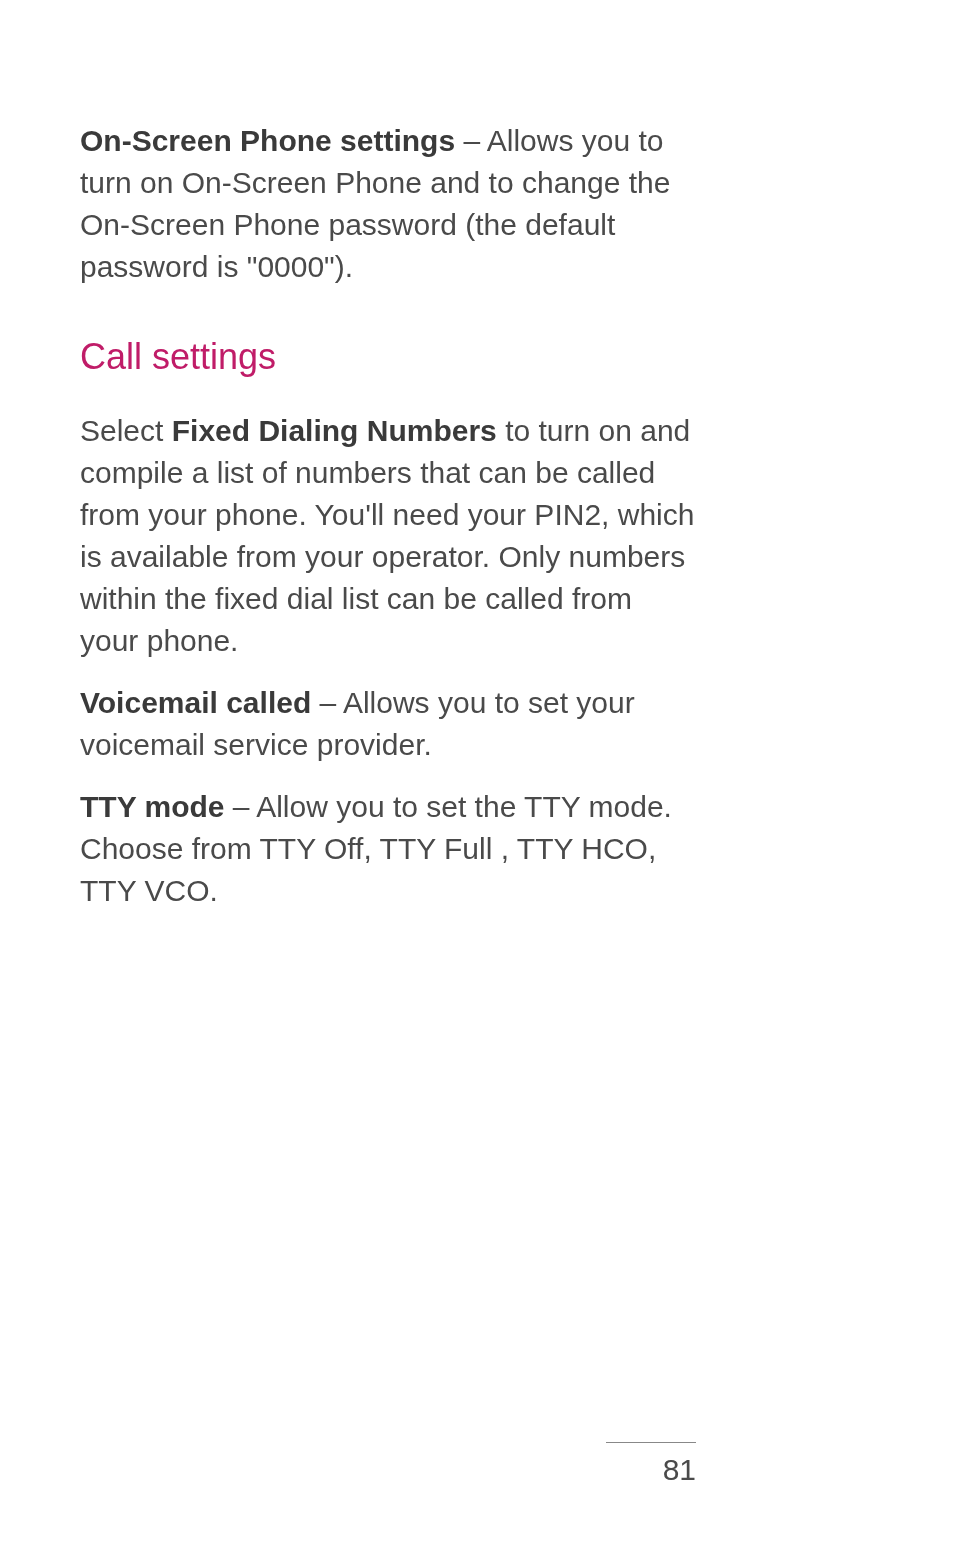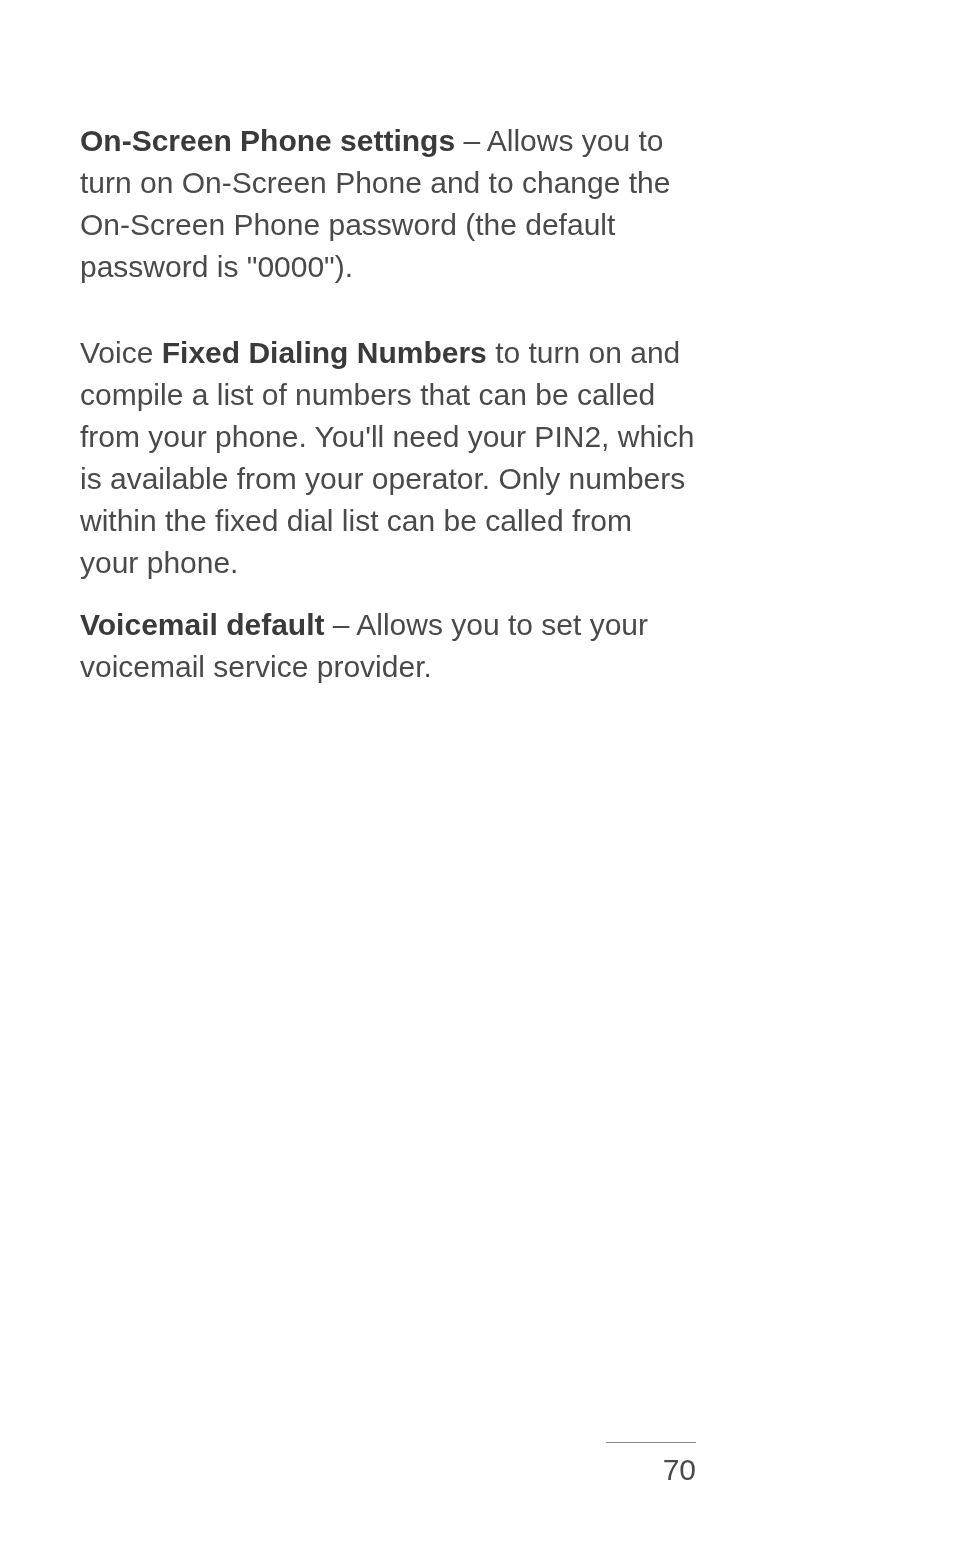--- a/index.html
+++ b/index.html
@@ -61,28 +61,32 @@
 </style>
 </head>
 <body>
 
 <div class="page">
 
   <div class="para">
     <span class="bold">On-Screen Phone settings</span><span> – Allows you to turn on On-Screen Phone and to change the On-Screen Phone password (the default password is "0000").</span>
   </div>
 
+  <div class="section-title">Call settings</div>
 
   <div class="sub-block">
-    <span>Voice </span><span class="bold">Fixed Dialing Numbers</span><span> to turn on and compile a list of numbers that can be called from your phone. You'll need your PIN2, which is available from your operator. Only numbers within the fixed dial list can be called from your phone.</span>
+    <span>Select </span><span class="bold">Fixed Dialing Numbers</span><span> to turn on and compile a list of numbers that can be called from your phone. You'll need your PIN2, which is available from your operator. Only numbers within the fixed dial list can be called from your phone.</span>
   </div>
 
   <div class="sub-block">
-    <span class="bold">Voicemail default</span><span> – Allows you to set your voicemail service provider.</span>
+    <span class="bold">Voicemail called</span><span> – Allows you to set your voicemail service provider.</span>
   </div>
 
+  <div class="sub-block">
+    <span class="bold">TTY mode</span><span> – Allow you to set the TTY mode. Choose from TTY Off, TTY Full , TTY HCO, TTY VCO.</span>
+  </div>
 
   <div class="pagefoot">
     <span class="rule"></span>
-    <span class="num">70</span>
+    <span class="num">81</span>
   </div>
 
 </div>
 
 </body></html>

